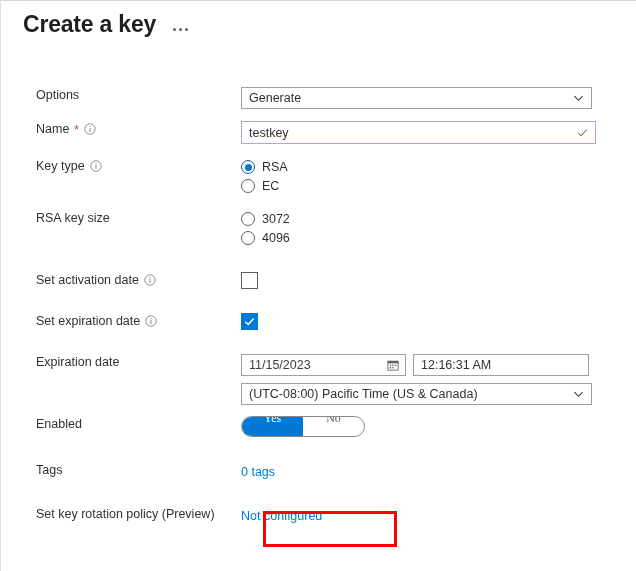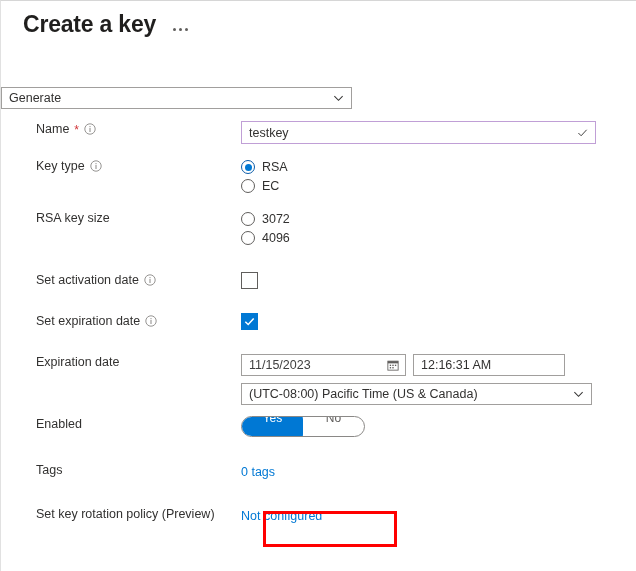--- a/index.html
+++ b/index.html
@@ -222,21 +222,21 @@
   }
   .date-box .cal {
     position: absolute;
     right: 6px;
     top: 50%;
     transform: translateY(-50%);
     width: 12px;
     height: 12px;
   }
   .time-box {
-    width: 152px;
+    width: 176px;
     height: 22px;
     border: 1px solid #a19f9d;
     background: #fff;
     box-sizing: border-box;
     display: flex;
     align-items: center;
     font-size: 12.5px;
     color: #323130;
     padding: 0 7px;
     cursor: text;
@@ -279,20 +279,21 @@
     cursor: pointer;
   }
   .toggle .seg {
     flex: 1;
     text-align: center;
     font-size: 12px;
     line-height: 19px;
     height: 36px;
     color: #605e5c;
     user-select: none;
+    font-family: Liberation Serif, serif;
   }
   .toggle .seg.on {
     background: #0078d4;
     color: #ffffff;
     border-radius: 11px;
     font-weight: 400;
   }
 
   
   .link {
@@ -322,20 +323,23 @@
     <div class="ellipsis-btn">
       <span></span>
         <span></span>
         <span></span>
     </div>
   </div>
 
   <div class="form">
 
     <div class="row" style="height:34px;">
+      <div class="label-cell">
+        <span>Options</span>
+      </div>
       <div class="field-cell">
         <div class="select-box">
           <span>Generate</span>
           <span class="chev">
             <svg viewBox="0 0 12 12" width="11" height="11">
                 <path d="M1.5 4 L6 8.5 L10.5 4" fill="none" stroke="#323130" stroke-width="1.1"></path>
               </svg>
           </span>
         </div>
       </div>

